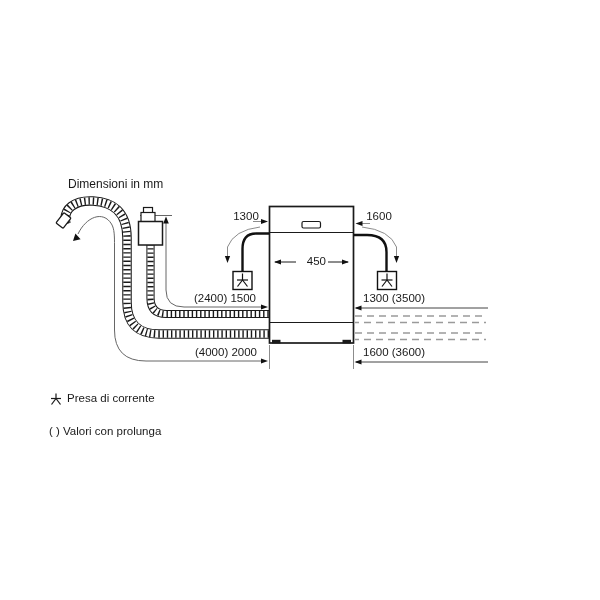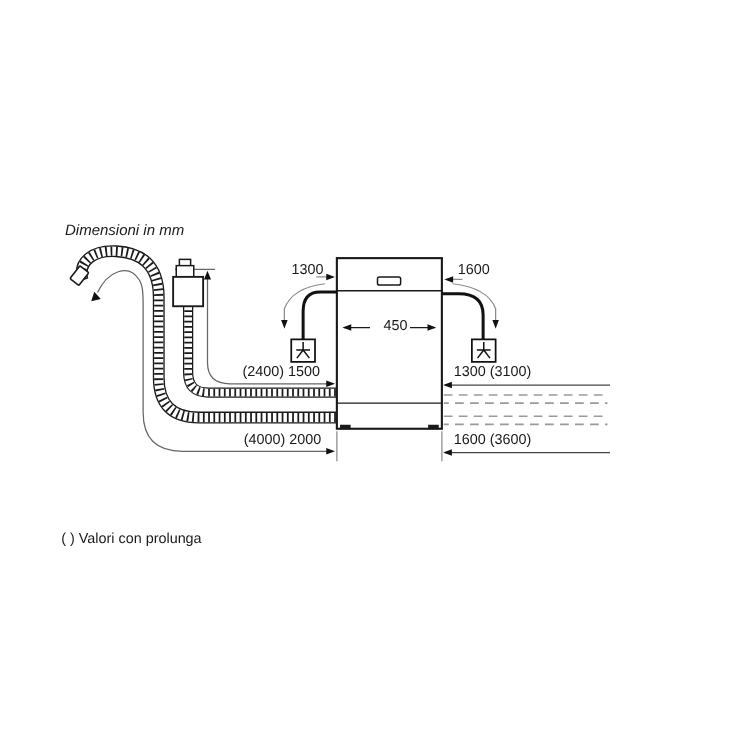--- a/index.html
+++ b/index.html
@@ -121,30 +121,41 @@
       <polygon points="354.5,308 361.5,305.4 361.5,310.6"></polygon>
       <polygon points="354.5,362 361.5,359.4 361.5,364.6"></polygon>
     </g>
 
     <g stroke="#8c8c8c" stroke-width="1">
       <line x1="269.5" y1="345" x2="269.5" y2="369"></line>
       <line x1="353.5" y1="345" x2="353.5" y2="369"></line>
     </g>
   </svg>
 
-  <div class="lbl title" style="left:52px;top:178px;font-style:italic;">Dimensioni in mm</div>
+  <div class="lbl title" style="left:68px;top:178px;">Dimensioni in mm</div>
 
   <div class="lbl ctr" style="left:229px;top:210px;width:34px;text-align:center;">1300</div>
   <div class="lbl ctr" style="left:361px;top:210px;width:36px;">1600</div>
 
   <div class="lbl ctr onwhite" style="left:296px;top:255px;width:28px;text-align:right;">450</div>
 
   <div class="lbl ctr" style="left:183px;top:292px;width:84px;">(2400) 1500</div>
-  <div class="lbl" style="left:363px;top:292px;">1300 (3100)</div>
+  <div class="lbl" style="left:363px;top:292px;">1300 (3500)</div>
 
   <div class="lbl ctr" style="left:184px;top:346px;width:84px;">(4000) 2000</div>
   <div class="lbl" style="left:363px;top:346px;">1600 (3600)</div>
 
+  <div class="legend-row" style="left:49px;top:392px;">
+    <svg width="14" height="14" viewBox="0 0 14 14">
+      <g stroke="#1a1a1a" stroke-width="1.2" fill="none">
+        <path d="M 7 1.5 L 7 6.5"></path>
+        <path d="M 2 6.5 L 12 6.5"></path>
+        <path d="M 7 6.5 L 2.5 12.5"></path>
+        <path d="M 7 6.5 L 11.5 12.5"></path>
+      </g>
+    </svg>
+    <span>Presa di corrente</span>
+  </div>
   <div class="legend-row" style="left:49px;top:406px;margin-top:19px;">
     <span>( ) Valori con prolunga</span>
   </div>
 
 </div>
 
 </body></html>

